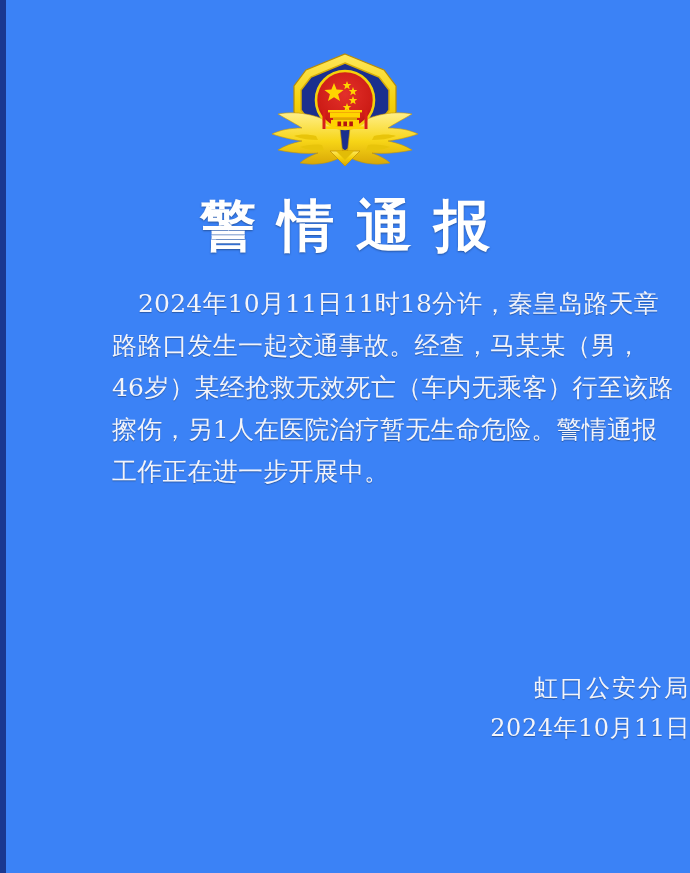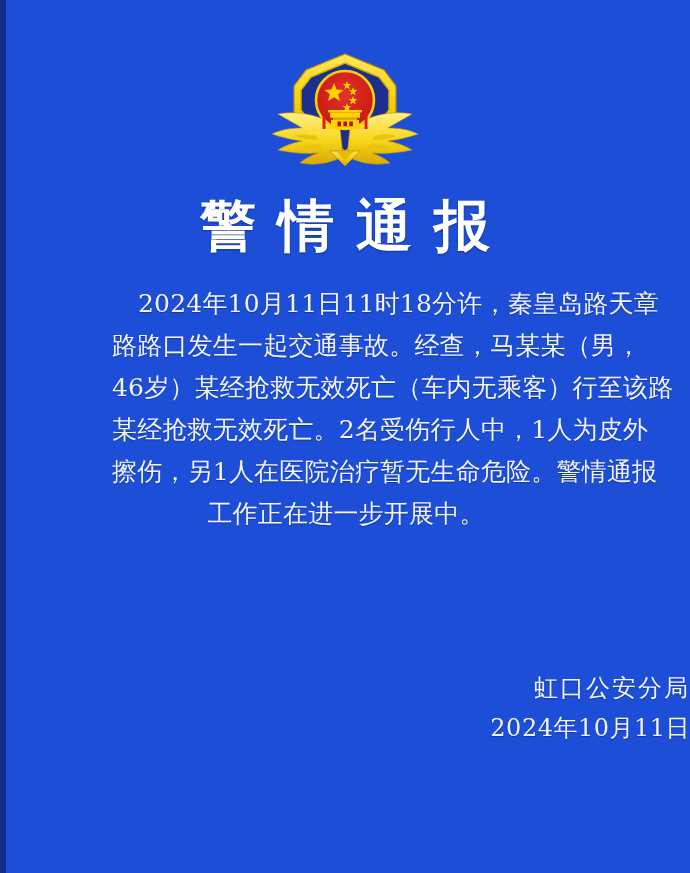--- a/index.html
+++ b/index.html
@@ -11,21 +11,21 @@
     height: 873px;
     overflow: hidden;
     background: #15267f;
     font-family: "DejaVu Serif", "Liberation Serif", serif;
   }
 
   #poster {
     position: relative;
     width: 690px;
     height: 873px;
-    background: #1d4ed8;
+    background: #3b82f6;
     box-sizing: border-box;
   }
 
   
   #left-edge-strip {
     position: absolute;
     left: 0;
     top: 0;
     width: 6px;
     height: 873px;
@@ -65,21 +65,20 @@
     text-shadow: 0 1px 2px rgba(0,0,0,0.35);
     white-space: nowrap;
   }
 
   
   #body-block {
     position: absolute;
     left: 112px;
     top: 283px;
     width: 468px;
-    text-align: center;
   }
   .body-line {
     color: #f2f4fb;
     font-size: 25px;
     line-height: 42px;
     height: 42px;
     white-space: nowrap;
     font-family: "DejaVu Serif", "Liberation Serif", serif;
     text-shadow: 0 1px 1px rgba(0,0,0,0.3);
     letter-spacing: 0.2px;
@@ -187,21 +186,20 @@
       </g>
     </svg>
   </div>
 
   <div id="title">警情通报</div>
 
   <div id="body-block">
     <div class="body-line indent">2024年10月11日11时18分许，秦皇岛路天章</div>
     <div class="body-line">路路口发生一起交通事故。经查，马某某（男，</div>
     <div class="body-line">46岁）某经抢救无效死亡（车内无乘客）行至该路</div>
-    <div class="body-line">某经抢救无效死亡。2名受伤行人中，1人为皮外</div>
     <div class="body-line">擦伤，另1人在医院治疗暂无生命危险。警情通报</div>
     <div class="body-line">工作正在进一步开展中。</div>
   </div>
 
   <div id="signature-block">
     <div class="sig-line" id="sig-issuer">虹口公安分局</div>
     <div class="sig-line" id="sig-date">2024年10月11日</div>
   </div>
 
 </div>

